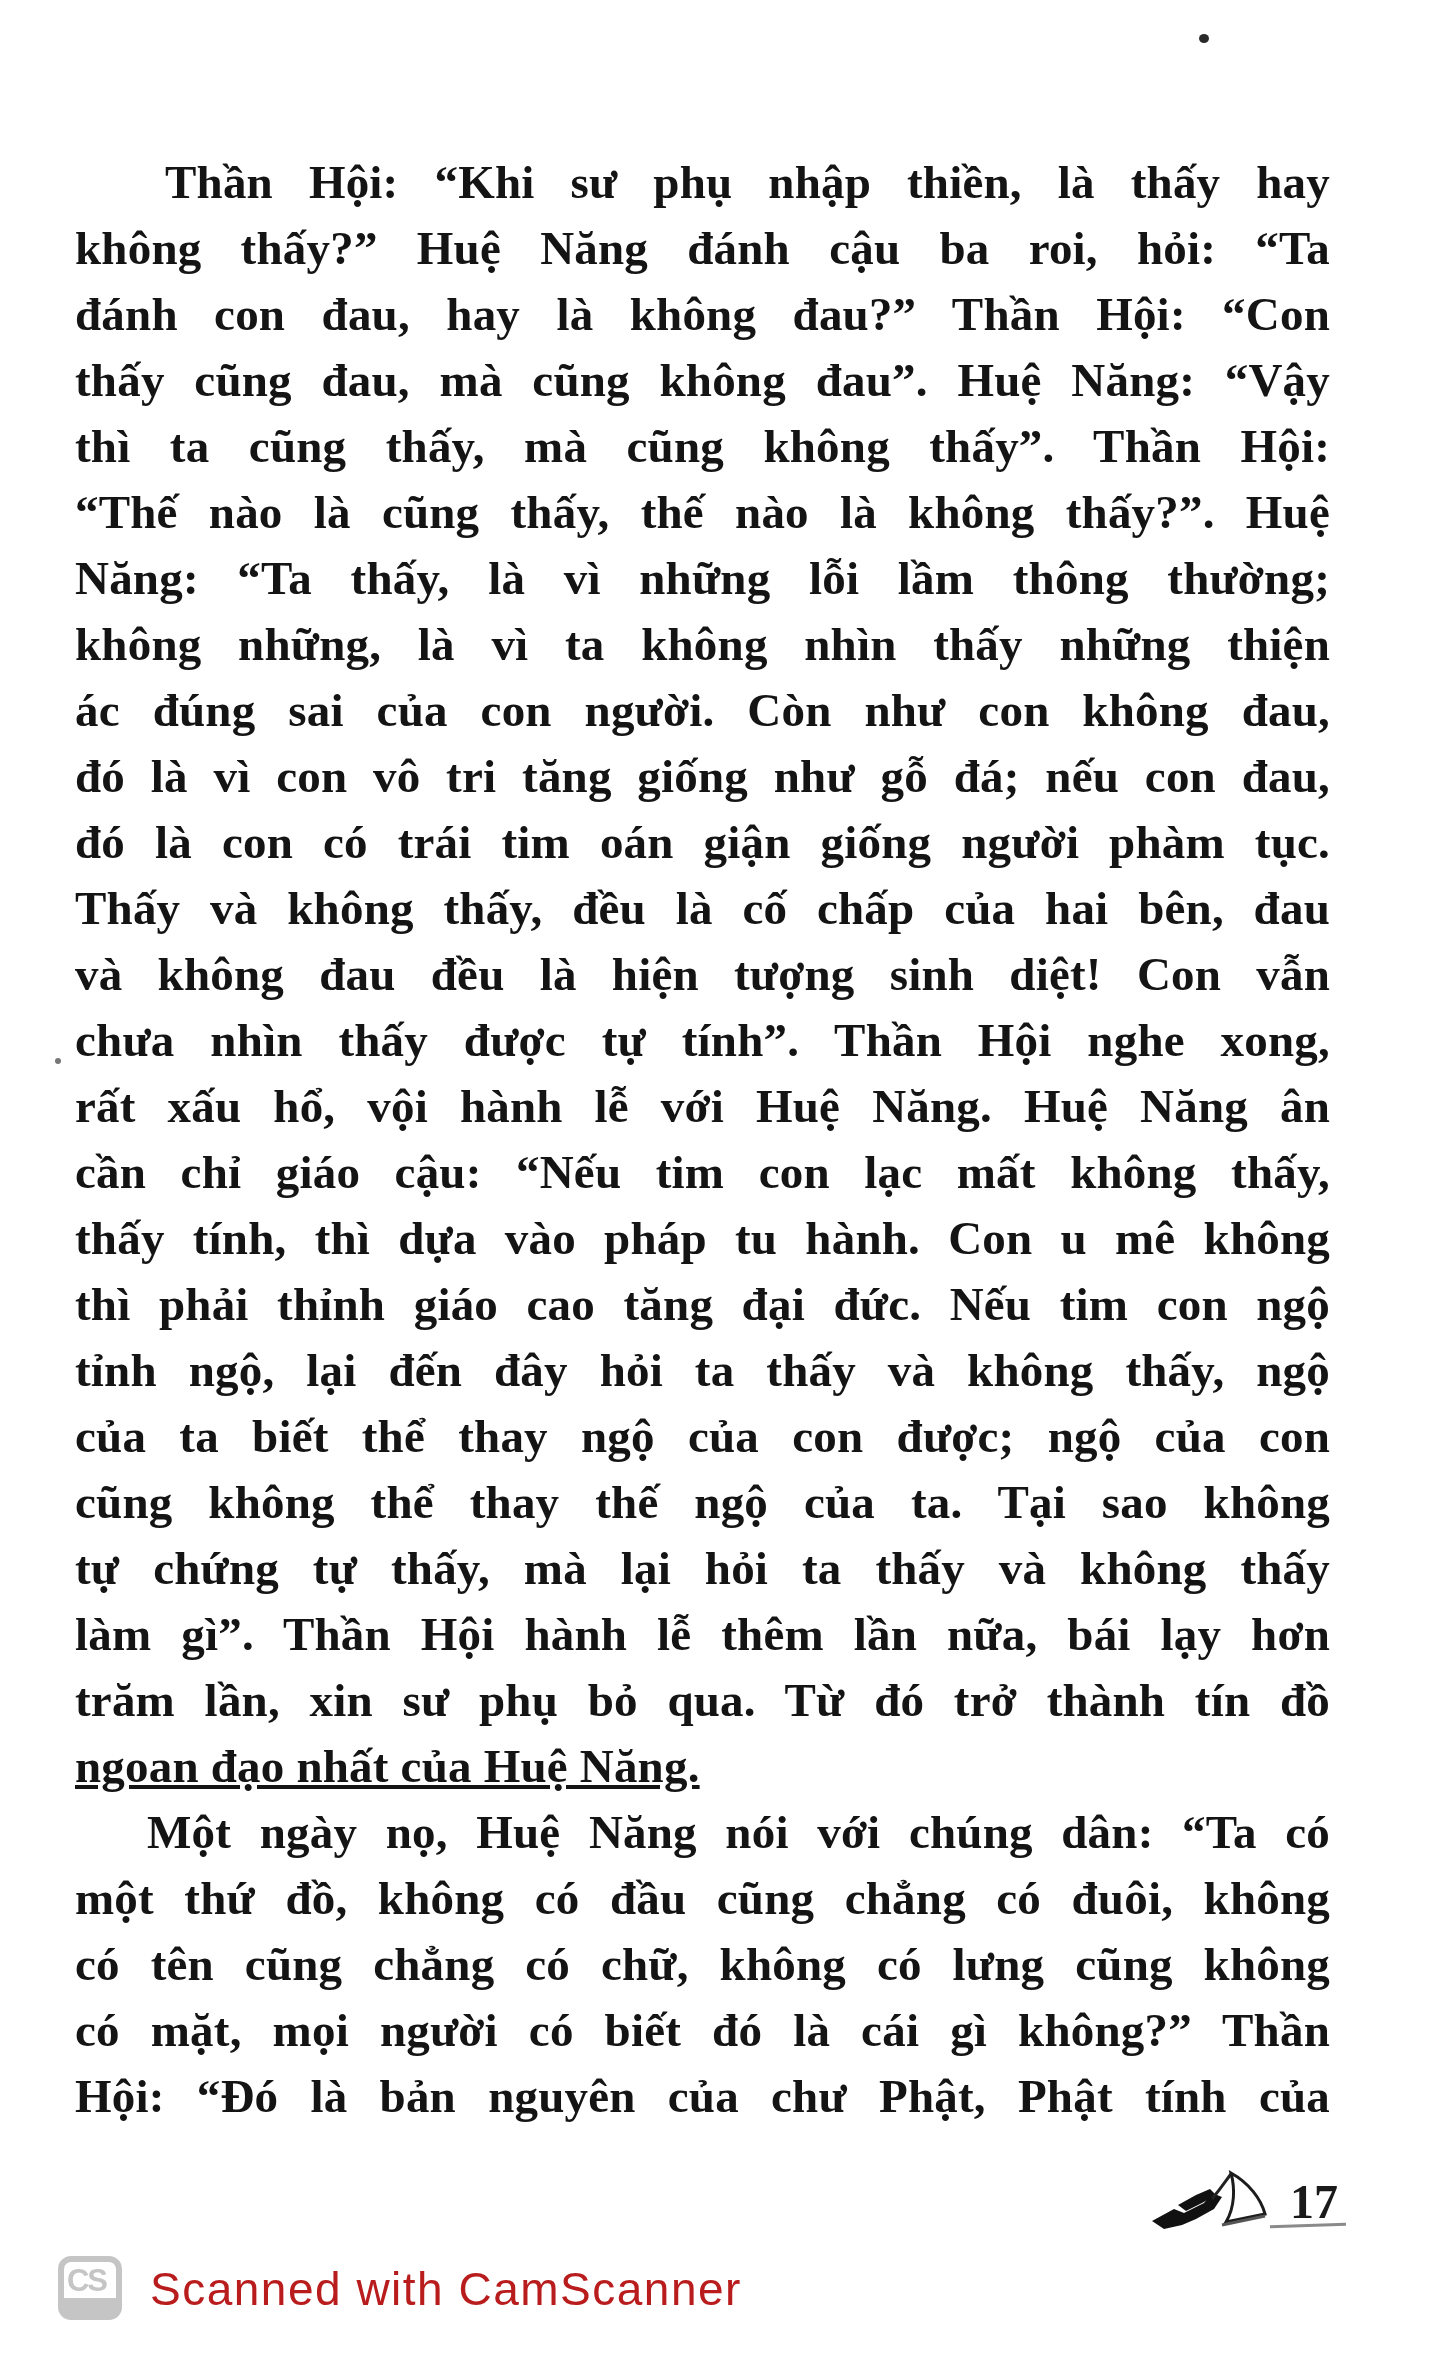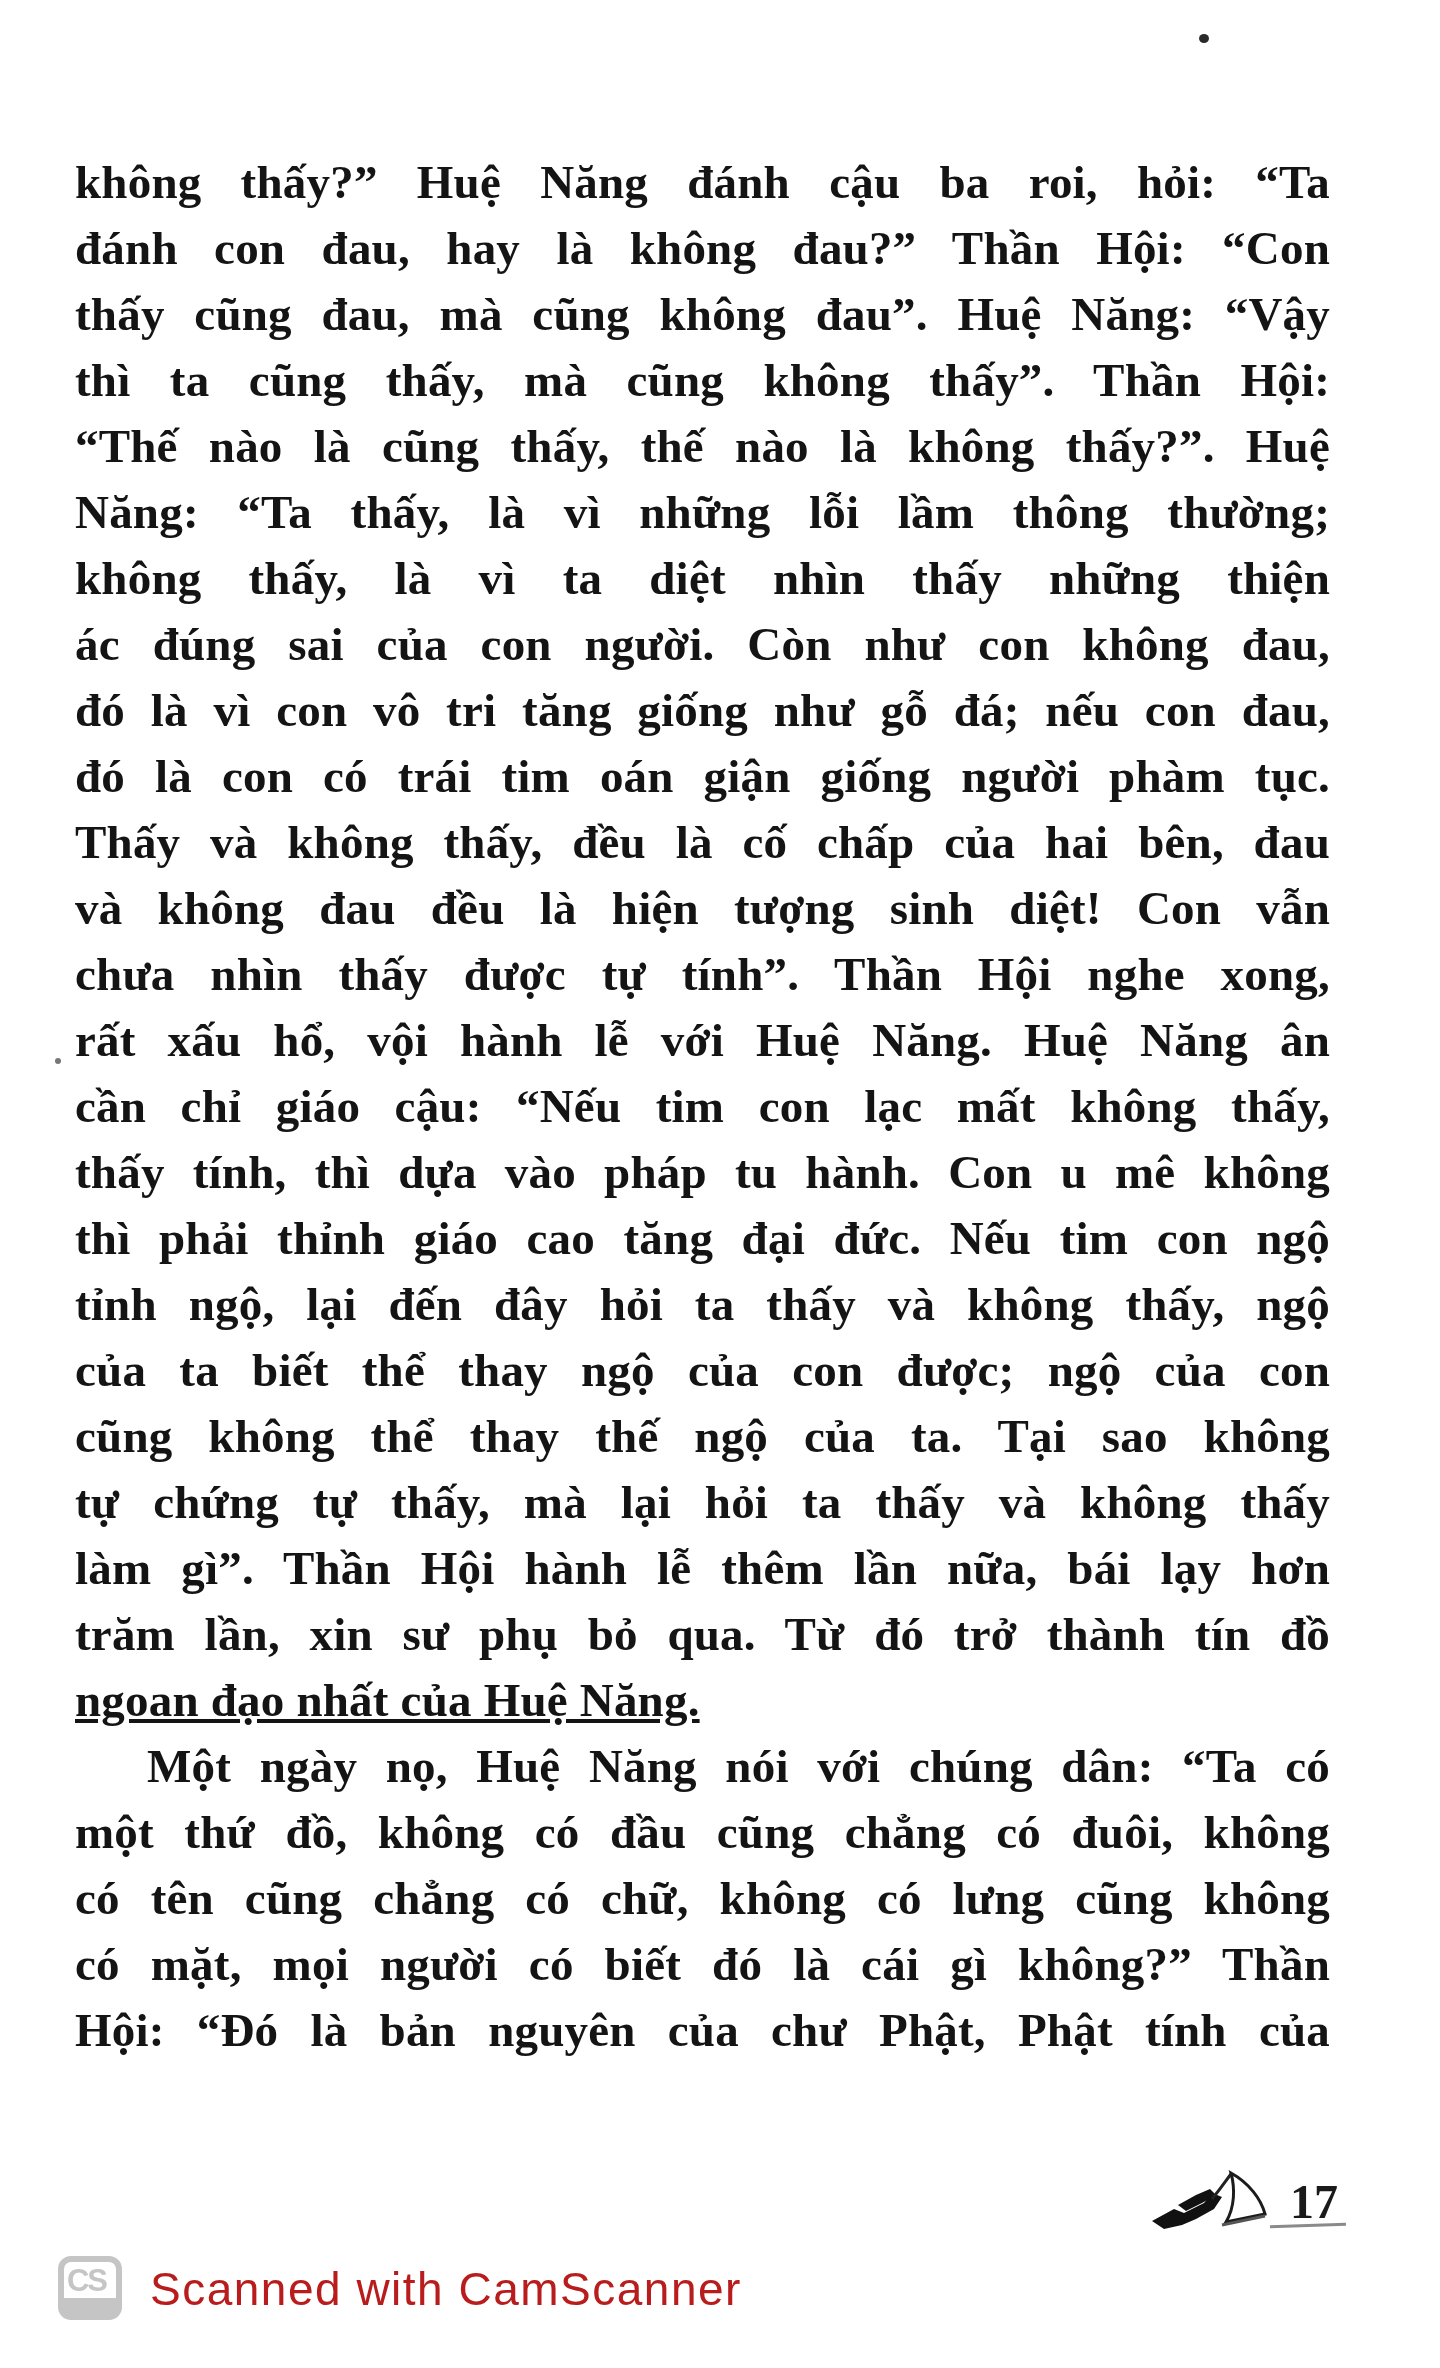--- a/index.html
+++ b/index.html
@@ -57,27 +57,28 @@
     font-family:"Liberation Sans","DejaVu Sans",sans-serif;
     font-size:46px;font-weight:400;color:#b91c1c;letter-spacing:1.5px;line-height:1.2;
   }
 </style>
 </head>
 <body>
 
 <div class="page">
 
   <div class="textblock">
+      <div class="line indent-lg">Thần Hội: “Khi sư phụ nhập thiền, là thấy hay</div>
       <div class="line">không thấy?” Huệ Năng đánh cậu ba roi, hỏi: “Ta</div>
       <div class="line">đánh con đau, hay là không đau?” Thần Hội: “Con</div>
       <div class="line">thấy cũng đau, mà cũng không đau”. Huệ Năng: “Vậy</div>
       <div class="line">thì ta cũng thấy, mà cũng không thấy”. Thần Hội:</div>
       <div class="line">“Thế nào là cũng thấy, thế nào là không thấy?”. Huệ</div>
       <div class="line">Năng: “Ta thấy, là vì những lỗi lầm thông thường;</div>
-      <div class="line">không thấy, là vì ta diệt nhìn thấy những thiện</div>
+      <div class="line">không những, là vì ta không nhìn thấy những thiện</div>
       <div class="line">ác đúng sai của con người. Còn như con không đau,</div>
       <div class="line">đó là vì con vô tri tăng giống như gỗ đá; nếu con đau,</div>
       <div class="line">đó là con có trái tim oán giận giống người phàm tục.</div>
       <div class="line">Thấy và không thấy, đều là cố chấp của hai bên, đau</div>
       <div class="line">và không đau đều là hiện tượng sinh diệt! Con vẫn</div>
       <div class="line">chưa nhìn thấy được tự tính”. Thần Hội nghe xong,</div>
       <div class="line">rất xấu hổ, vội hành lễ với Huệ Năng. Huệ Năng ân</div>
       <div class="line">cần chỉ giáo cậu: “Nếu tim con lạc mất không thấy,</div>
       <div class="line">thấy tính, thì dựa vào pháp tu hành. Con u mê không</div>
       <div class="line">thì phải thỉnh giáo cao tăng đại đức. Nếu tim con ngộ</div>

